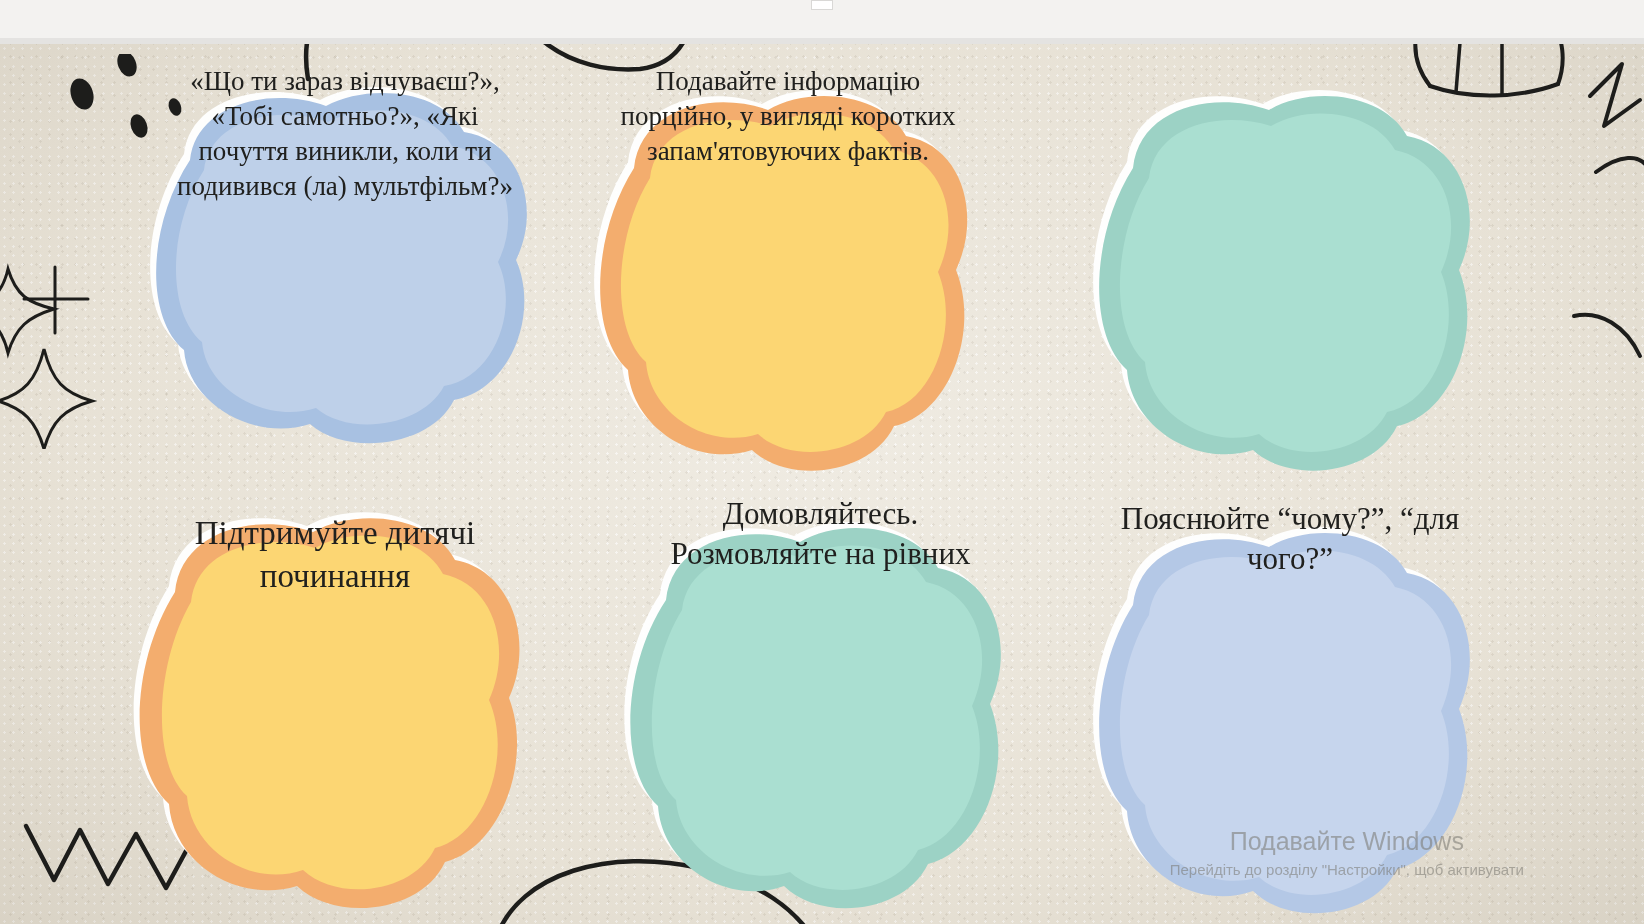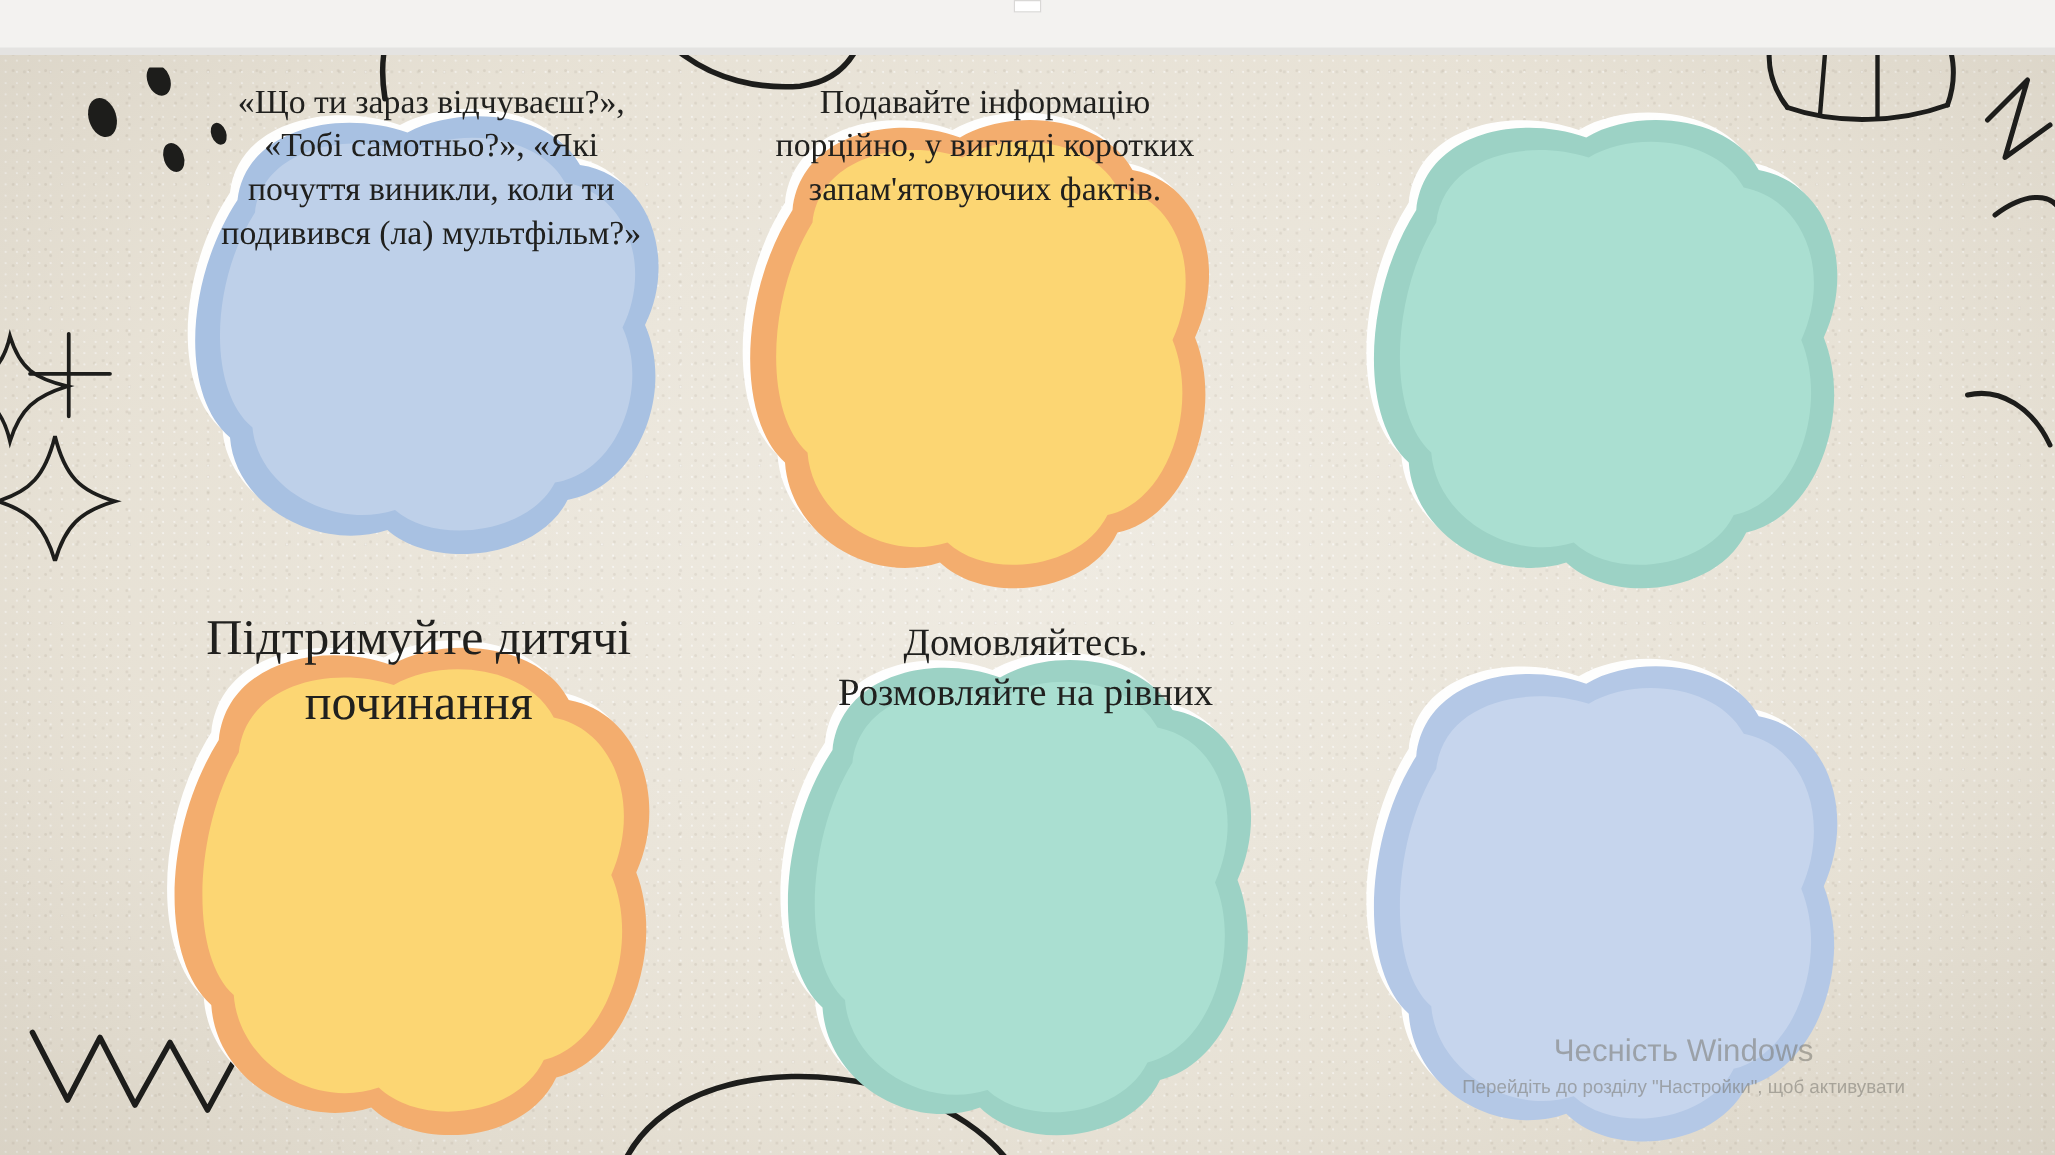--- a/index.html
+++ b/index.html
@@ -226,21 +226,21 @@
     <div class="card" style="left:115px; top:440px; width:440px; height:450px;">
       <svg class="blob-back" viewBox="0 0 440 450" preserveAspectRatio="none">
         <path d="M60 108 C 66 46, 142 28, 198 48 C 240 24, 316 30, 340 76 C 396 86, 420 156, 394 214 C 418 276, 386 364, 330 378 C 306 430, 220 438, 182 402 C 124 420, 58 380, 54 320 C 12 282, 16 178, 60 108 Z" fill="#ffffff" opacity="0.95" transform="translate(-6,-6)"></path>
       </svg>
       <svg class="blob-mid" viewBox="0 0 440 450" preserveAspectRatio="none">
         <path d="M60 108 C 66 46, 142 28, 198 48 C 240 24, 316 30, 340 76 C 396 86, 420 156, 394 214 C 418 276, 386 364, 330 378 C 306 430, 220 438, 182 402 C 124 420, 58 380, 54 320 C 12 282, 16 178, 60 108 Z" fill="#f3ad6e"></path>
       </svg>
       <svg class="blob-front" viewBox="0 0 440 450" preserveAspectRatio="none">
         <path d="M76 118 C 82 64, 148 48, 200 64 C 238 42, 306 48, 328 90 C 378 100, 398 162, 374 216 C 398 272, 370 352, 320 364 C 298 410, 222 418, 188 386 C 136 404, 76 366, 72 312 C 36 280, 40 180, 76 118 Z" fill="#fcd673"></path>
       </svg>
-      <div class="card-text" style="font-size:40px;">Підтримуйте дитячі починання</div>
+      <div class="card-text" style="font-size:33px;margin-top:28px;">Підтримуйте дитячі починання</div>
     </div>
 
     <div class="card" style="left:608px; top:450px; width:425px; height:440px;">
       <svg class="blob-back" viewBox="0 0 425 440" preserveAspectRatio="none">
         <path d="M58 106 C 64 46, 138 28, 192 48 C 232 24, 306 30, 330 74 C 386 84, 408 152, 382 210 C 406 272, 376 356, 320 370 C 296 420, 212 428, 176 392 C 120 412, 54 372, 50 312 C 10 276, 14 172, 58 106 Z" fill="#ffffff" opacity="0.95" transform="translate(-6,-6)"></path>
       </svg>
       <svg class="blob-mid" viewBox="0 0 425 440" preserveAspectRatio="none">
         <path d="M58 106 C 64 46, 138 28, 192 48 C 232 24, 306 30, 330 74 C 386 84, 408 152, 382 210 C 406 272, 376 356, 320 370 C 296 420, 212 428, 176 392 C 120 412, 54 372, 50 312 C 10 276, 14 172, 58 106 Z" fill="#9cd2c5"></path>
       </svg>
       <svg class="blob-front" viewBox="0 0 425 440" preserveAspectRatio="none">
@@ -252,21 +252,22 @@
     <div class="card" style="left:1075px; top:455px; width:430px; height:440px;">
       <svg class="blob-back" viewBox="0 0 430 440" preserveAspectRatio="none">
         <path d="M58 106 C 64 46, 138 28, 194 48 C 234 24, 308 30, 332 74 C 388 84, 410 152, 384 210 C 408 272, 378 356, 322 370 C 298 420, 214 428, 178 392 C 122 412, 56 372, 52 312 C 12 276, 16 172, 58 106 Z" fill="#ffffff" opacity="0.95" transform="translate(-6,-6)"></path>
       </svg>
       <svg class="blob-mid" viewBox="0 0 430 440" preserveAspectRatio="none">
         <path d="M58 106 C 64 46, 138 28, 194 48 C 234 24, 308 30, 332 74 C 388 84, 410 152, 384 210 C 408 272, 378 356, 322 370 C 298 420, 214 428, 178 392 C 122 412, 56 372, 52 312 C 12 276, 16 172, 58 106 Z" fill="#b4c8e6"></path>
       </svg>
       <svg class="blob-front" viewBox="0 0 430 440" preserveAspectRatio="none">
         <path d="M74 116 C 80 64, 144 48, 196 64 C 232 42, 298 48, 320 88 C 370 98, 390 158, 366 212 C 388 266, 362 344, 312 356 C 290 400, 216 408, 184 378 C 134 394, 74 358, 70 306 C 34 274, 38 174, 74 116 Z" fill="#c6d5ed"></path>
       </svg>
+      <div class="card-text" style="font-size:31px;">Пояснюйте “чому?”, “для чого?”</div>
     </div>
 
     <div class="watermark">
-      <div class="wm-title">Чесність Windows</div>
+      <div class="wm-title">Подавайте Windows</div>
       <div class="wm-sub">Перейдіть до розділу "Настройки", щоб активувати</div>
     </div>
 
   </div>
 </div>
 
 </body></html>

